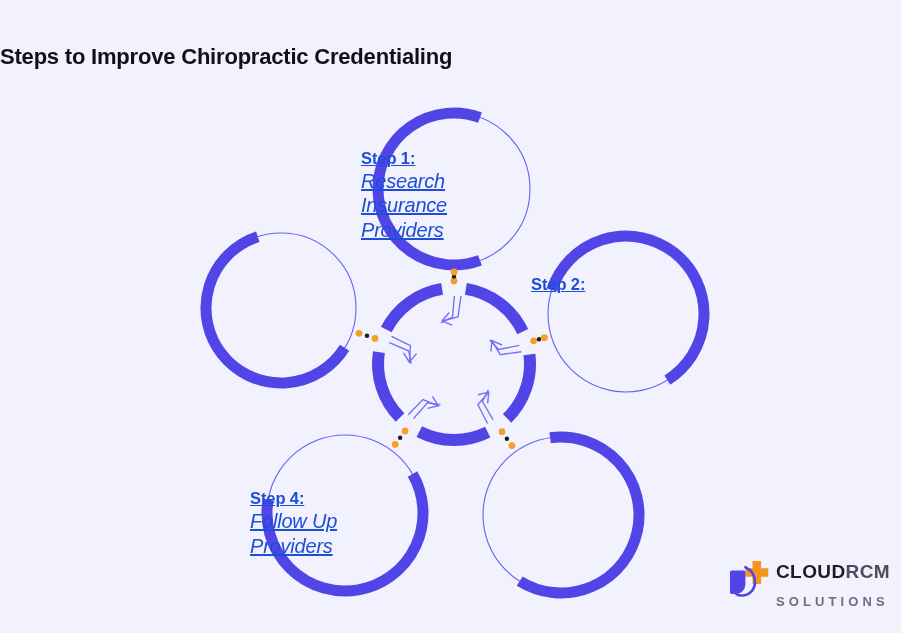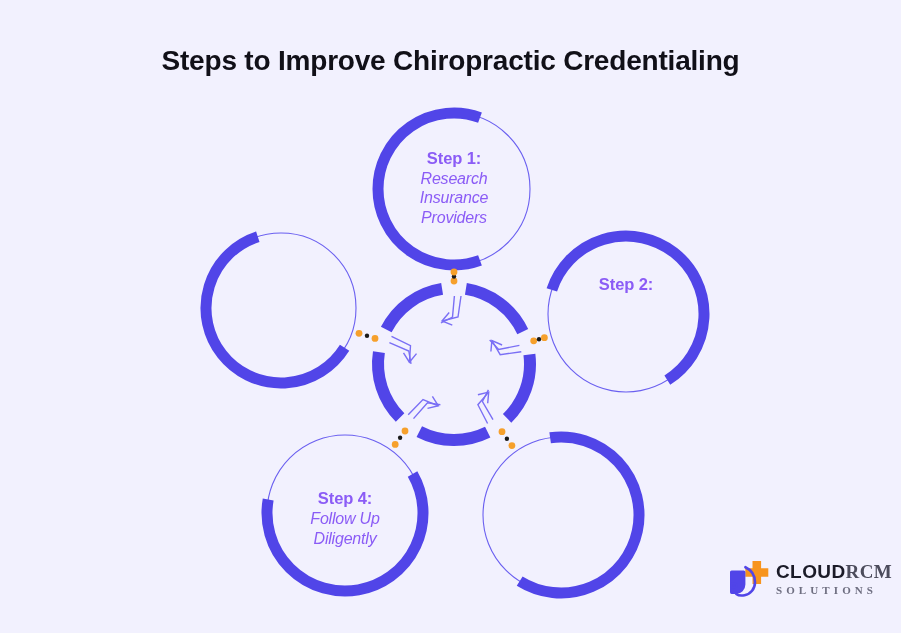--- a/index.html
+++ b/index.html
@@ -19,54 +19,54 @@
     position: absolute;
     inset: 0;
     width: 901px;
     height: 633px;
   }
   .page-title {
     position: absolute;
     top: 44px;
     left: 0;
     width: 901px;
-    text-align: center;
-    font-size: 28px;
+    font-size: 22px;
     font-weight: bold;
     color: #111018;
     letter-spacing: -0.2px;
     line-height: 1.2;
   }
   svg.diagram {
     position: absolute;
     top: 0;
     left: 0;
     width: 901px;
     height: 633px;
     overflow: visible;
   }
   .node-text {
     position: absolute;
-    text-align: center;
-    color: #8b5cf6;
+    text-align: left;
+    color: #1d4ed8;
     line-height: 1.22;
     pointer-events: none;
+    text-decoration: underline;
   }
   .node-text .step-label {
     display: block;
     font-weight: bold;
     font-style: normal;
     font-size: 16.5px;
     letter-spacing: -0.1px;
     margin-bottom: 1px;
   }
   .node-text .step-desc {
     display: block;
     font-style: italic;
-    font-size: 16px;
+    font-size: 20px;
     letter-spacing: -0.2px;
     white-space: pre-line;
   }
   
   .logo {
     position: absolute;
     left: 726px;
     top: 554px;
     width: 150px;
     height: 52px;
@@ -89,31 +89,29 @@
     font-size: 19px;
     font-weight: bold;
     letter-spacing: 0.4px;
     line-height: 1;
     color: #1b1b28;
     white-space: nowrap;
   }
   .logo-word .lw-main .lw-rcm {
     color: #4c4c5c;
     font-weight: bold;
-    font-family: Liberation Serif, serif;
   }
   .logo-word .lw-sub {
     display: block;
-    font-size: 11px;
+    font-size: 13px;
     letter-spacing: 4.1px;
     color: #6e6e80;
-    margin-top: 3px;
+    margin-top: 13px;
     font-weight: bold;
     white-space: nowrap;
-    font-family: Liberation Serif, serif;
   }
 </style>
 </head>
 <body>
 
 <div id="canvas">
 
   <div class="page-title">Steps to Improve Chiropractic Credentialing</div>
 
   <svg class="diagram" viewBox="0 0 901 633">
@@ -208,21 +206,21 @@
 Providers</span>
       </div>
       <div class="node-text" style="width: 190px; left: 531px; top: 274px;">
         <span class="step-label">Step 2:</span>
       </div>
       <div class="node-text" style="width: 190px; left: 466px; top: 473.75px;">
       </div>
       <div class="node-text" style="width: 190px; left: 250px; top: 488px;">
         <span class="step-label">Step 4:</span>
         <span class="step-desc">Follow Up
-Diligently</span>
+Providers</span>
       </div>
       <div class="node-text" style="width: 184px; left: 189px; top: 276.5px;">
       </div>
     </div>
 
   <div class="logo">
     <svg class="logo-mark" viewBox="0 0 46 46">
       <path d="M26.5 5 h8.6 v7.2 h7.2 v8.6 h-7.2 v7.2 h-8.6 v-7.2 h-7.2 v-8.6 h7.2 z" fill="#f7941e"></path>
       <path d="M5.6 14.5 h12.2 a1.6 1.6 0 0 1 1.6 1.6 v12.4 a9.4 9.4 0 0 1 -9.4 9.4 h-4.4 a1.6 1.6 0 0 1 -1.6 -1.6 v-20.2 a1.6 1.6 0 0 1 1.6 -1.6 z" fill="#5145e8"></path>
       <path d="M19.4 11.2 c6.4 3.0 9.6 8.6 9.6 15.0 c0 6.6 -4.4 11.8 -10.4 13.0 c-3.6 0.7 -6.6 0.1 -8.3 -1.3" fill="none" stroke="#5145e8" stroke-width="2.6" stroke-linecap="round"></path>

